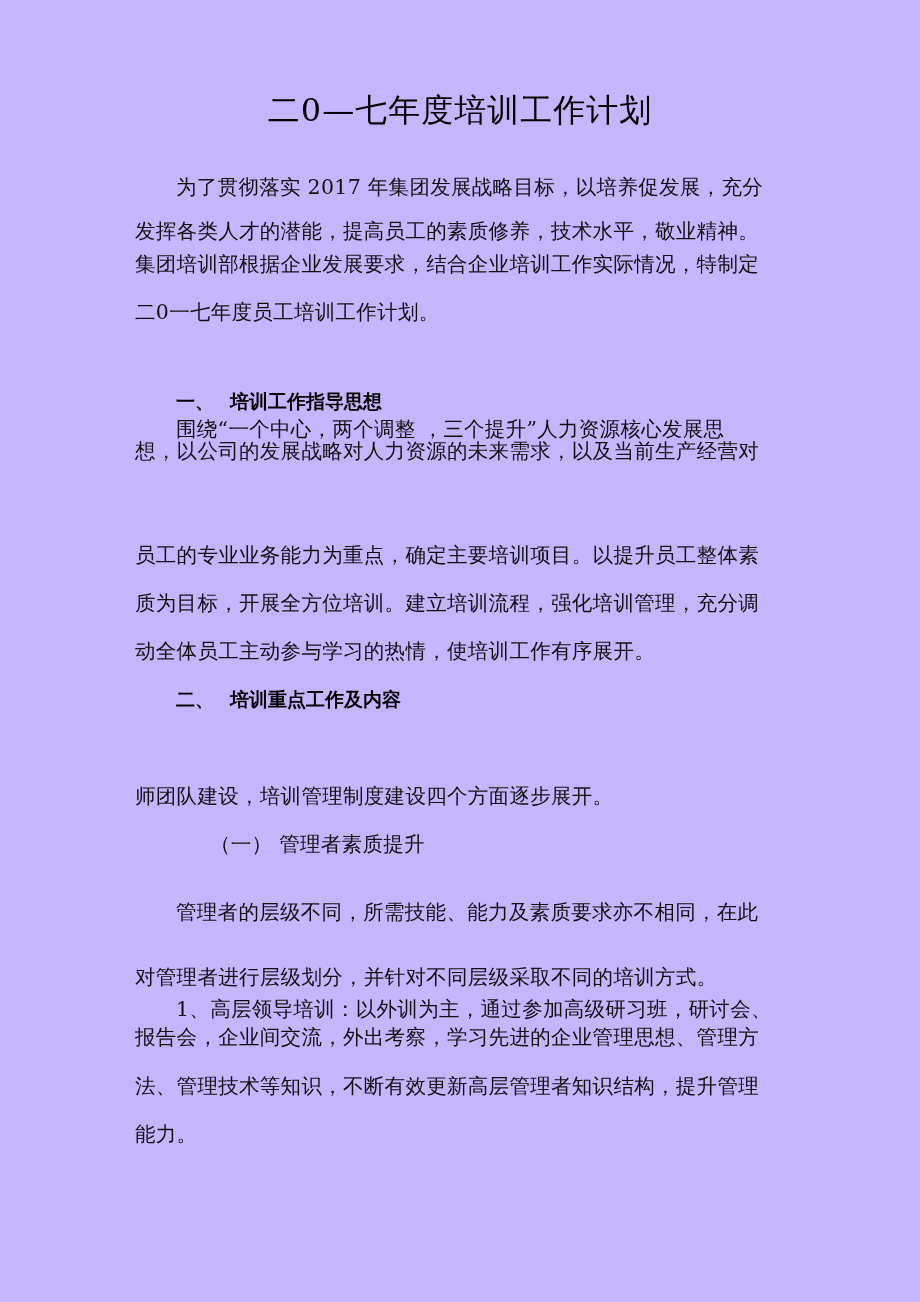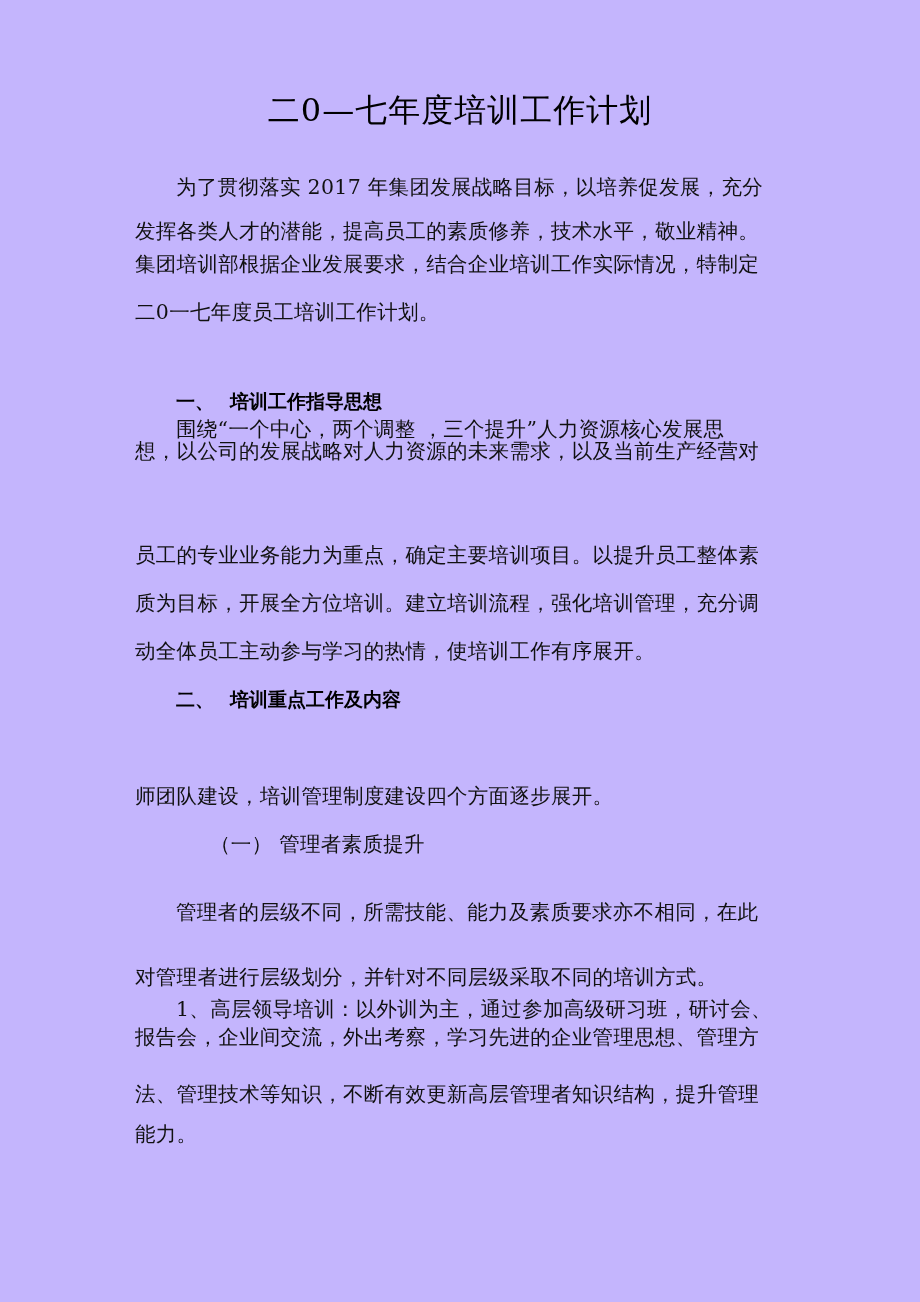--- a/index.html
+++ b/index.html
@@ -96,16 +96,16 @@
 
   <div class="line" style="top:781px;">师团队建设，培训管理制度建设四个方面逐步展开。</div>
 
   <div class="line sub-indent" style="top:829px;">（一）  管理者素质提升</div>
 
   <div class="line indent" style="top:877px;">管理者的层级不同，所需技能、能力及素质要求亦不相同，在此</div>
   <div class="line" style="top:926px;margin-top:36px;">对管理者进行层级划分，并针对不同层级采取不同的培训方式。</div>
 
   <div class="line indent" style="top:974px;">1、高层领导培训：以外训为主，通过参加高级研习班，研讨会、</div>
   <div class="line" style="top:1022px;">报告会，企业间交流，外出考察，学习先进的企业管理思想、管理方</div>
-  <div class="line" style="top:1071px;margin-top:8px;">法、管理技术等知识，不断有效更新高层管理者知识结构，提升管理</div>
+  <div class="line" style="top:1071px;">法、管理技术等知识，不断有效更新高层管理者知识结构，提升管理</div>
   <div class="line" style="top:1119px;">能力。</div>
 
 </div>
 
 </body></html>

